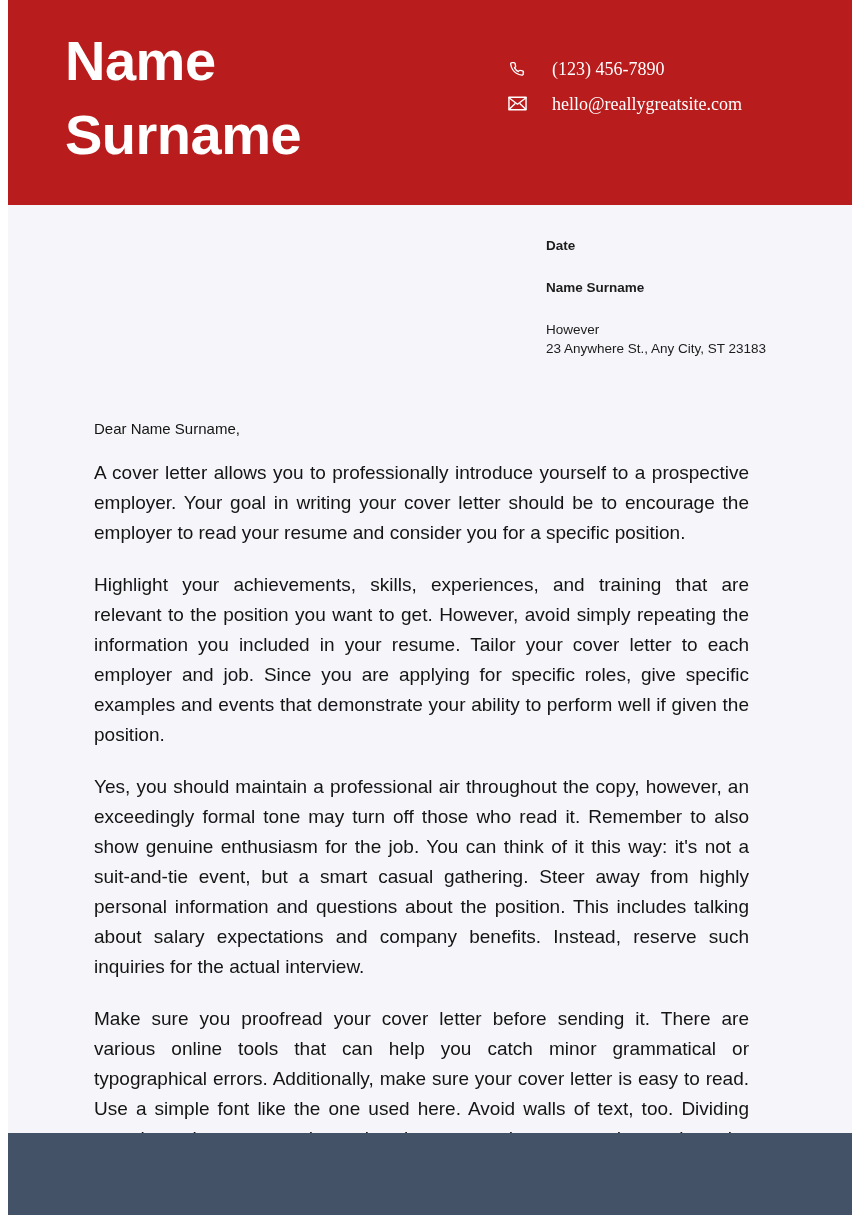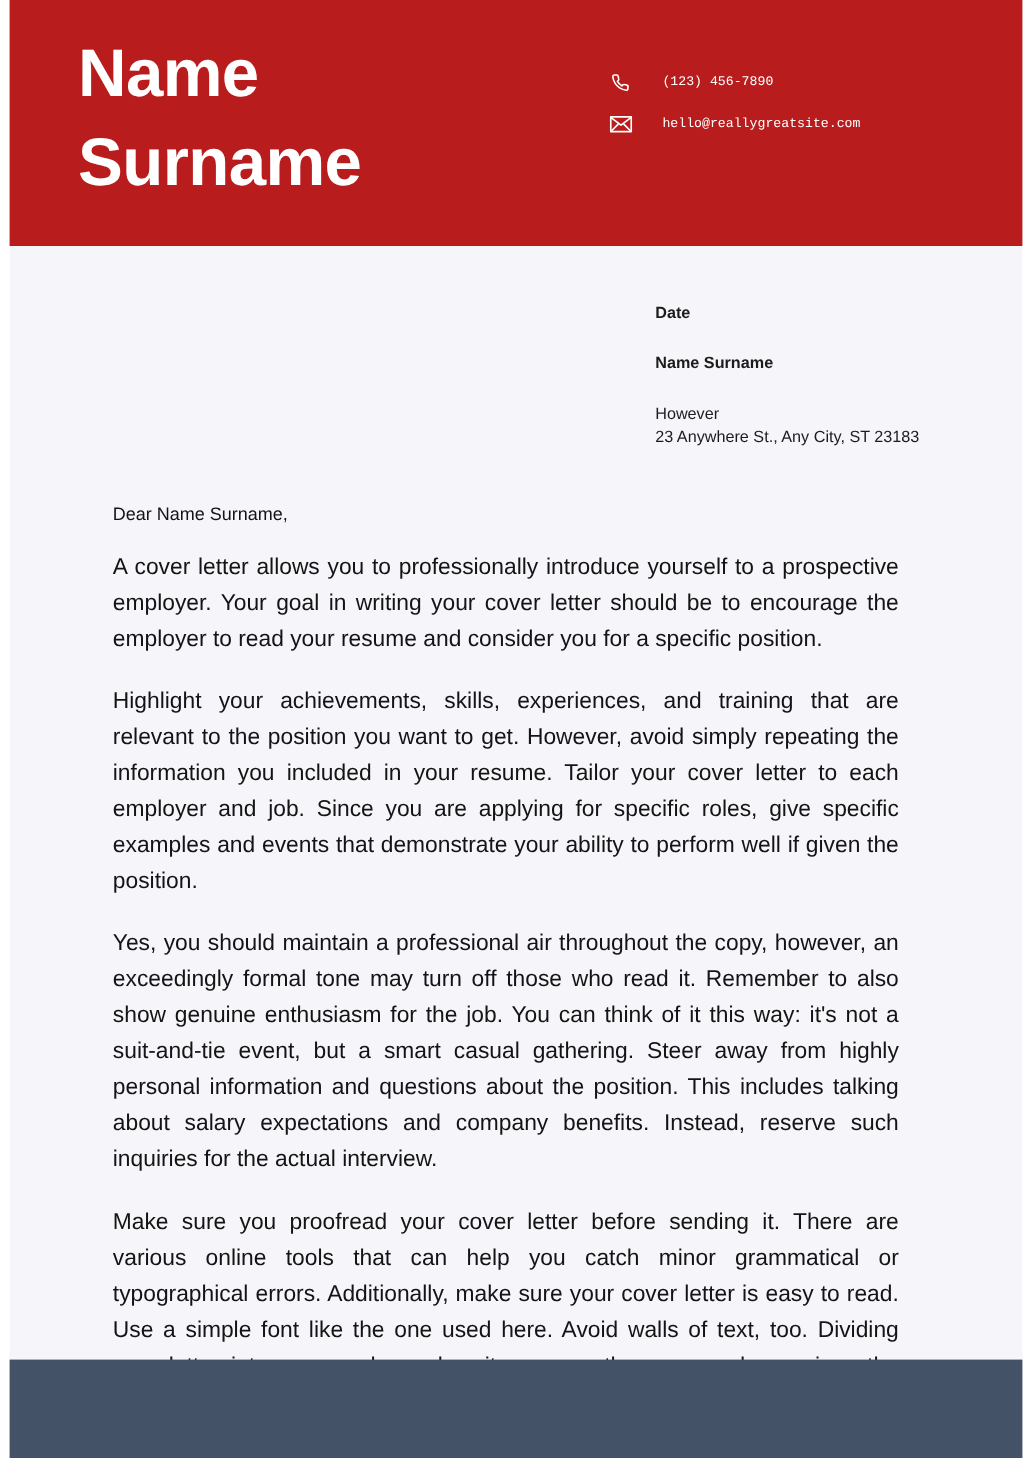--- a/index.html
+++ b/index.html
@@ -77,37 +77,36 @@
     display: flex;
     align-items: center;
     justify-content: flex-start;
     color: #ffffff;
   }
   .contact-icon svg {
     display: block;
   }
   .contact-text {
     color: #ffffff;
-    font-size: 11px;
+    font-size: 18px;
     line-height: 18px;
-    font-family: Liberation Mono, monospace;
+    font-family: Liberation Serif, serif;
     padding-left: 18px;
     white-space: nowrap;
   }
 
   
   .recipient {
     position: absolute;
     left: 538px;
     top: 236px;
     width: 230px;
     color: #1c1c1c;
     font-size: 13.5px;
     line-height: 19px;
-    margin-top: 15px;
   }
   .recipient .r-date {
     font-weight: bold;
     margin-bottom: 23px;
   }
   .recipient .r-name {
     font-weight: bold;
     margin-bottom: 23px;
   }
   .recipient .r-position {

